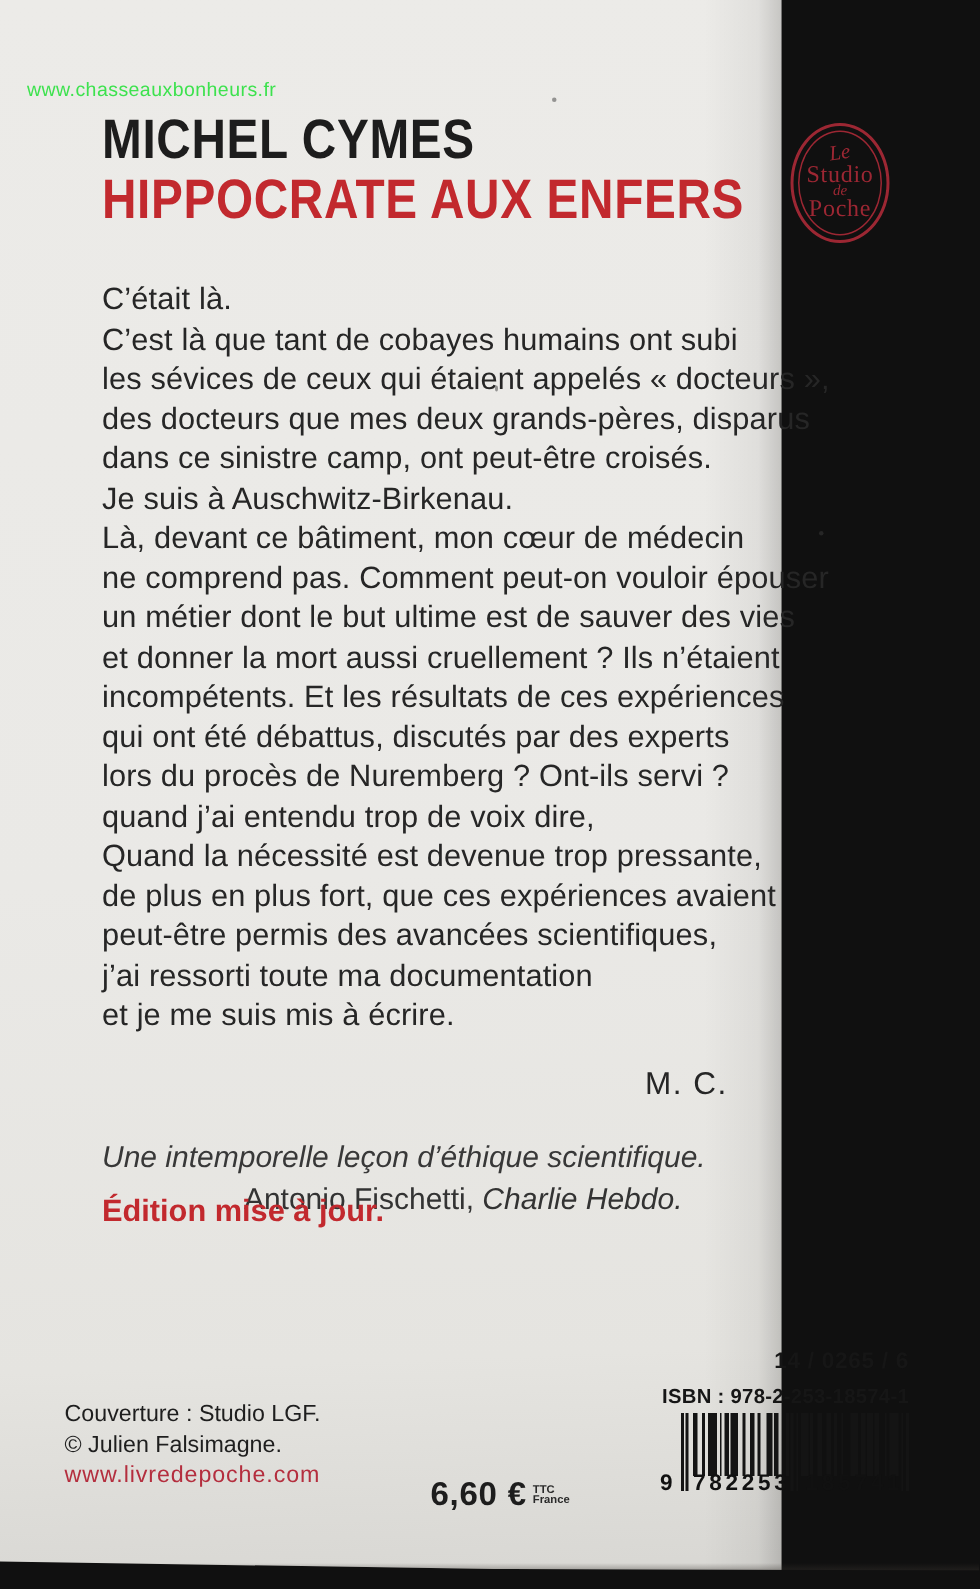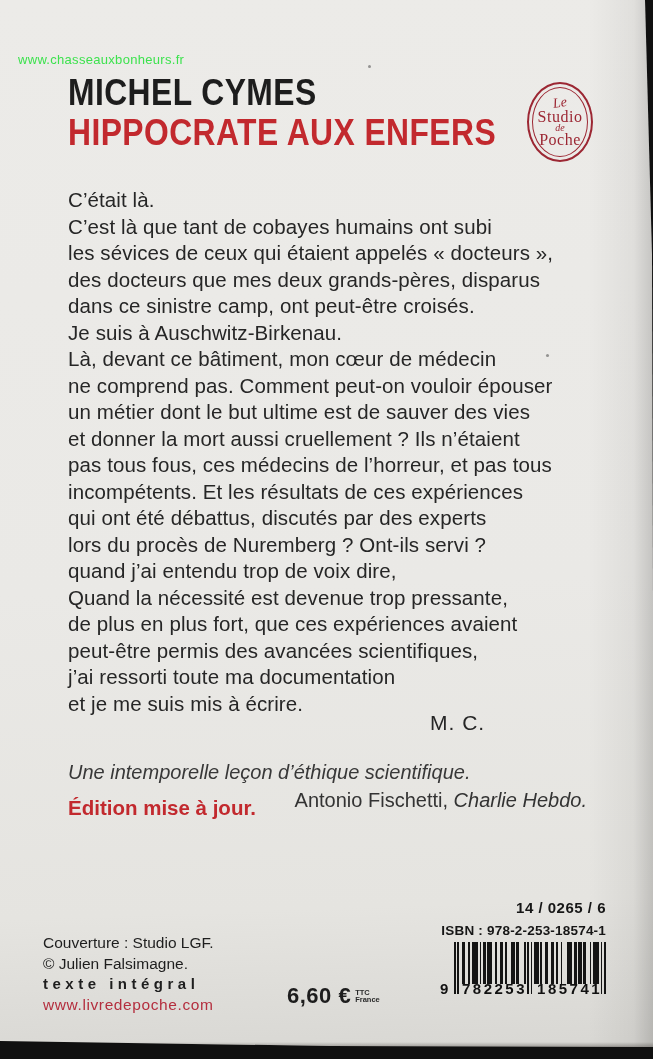--- a/index.html
+++ b/index.html
@@ -2,21 +2,21 @@
 <html><head>
 <meta charset="utf-8">
 <style>
   html,body{margin:0;padding:0;}
   body{
     width:653px;height:1059px;position:relative;overflow:hidden;
     background:#101010;
     font-family:"Liberation Sans", sans-serif;
   }
   .book{
-    position:absolute;left:0;top:0;width:653px;height:1059px;
+    position:absolute;left:0;top:0;width:521px;height:1059px;
     background:
       linear-gradient(90deg, rgba(0,0,0,0) 90%, rgba(0,0,0,0.05) 97%, rgba(0,0,0,0.16) 100%),
       linear-gradient(178deg,#ecebe8 0%,#eae9e6 55%,#e5e4e0 85%,#d9d8d4 98%);
     clip-path: polygon(0 0, 645px 0, 652px 255px, 653px 600px, 653px 1047px, 330px 1046px, 0 1041px);
   }
   .edge-shadow{
     position:absolute;left:0;bottom:11px;width:653px;height:6px;
     background:linear-gradient(180deg,rgba(0,0,0,0) 0%,rgba(60,55,50,0.45) 100%);
   }
   .watermark{position:absolute;left:18px;top:52px;font-size:13px;letter-spacing:0.3px;}
@@ -93,21 +93,20 @@
       <div>C’était là.</div>
       <div>C’est là que tant de cobayes humains ont subi</div>
       <div>les sévices de ceux qui étaient appelés « docteurs »,</div>
       <div>des docteurs que mes deux grands-pères, disparus</div>
       <div>dans ce sinistre camp, ont peut-être croisés.</div>
       <div>Je suis à Auschwitz-Birkenau.</div>
       <div>Là, devant ce bâtiment, mon cœur de médecin</div>
       <div>ne comprend pas. Comment peut-on vouloir épouser</div>
       <div>un métier dont le but ultime est de sauver des vies</div>
       <div>et donner la mort aussi cruellement ? Ils n’étaient</div>
-      <div>pas tous fous, ces médecins de l’horreur, et pas tous</div>
       <div>incompétents. Et les résultats de ces expériences</div>
       <div>qui ont été débattus, discutés par des experts</div>
       <div>lors du procès de Nuremberg ? Ont-ils servi ?</div>
       <div>quand j’ai entendu trop de voix dire,</div>
       <div>Quand la nécessité est devenue trop pressante,</div>
       <div>de plus en plus fort, que ces expériences avaient</div>
       <div>peut-être permis des avancées scientifiques,</div>
       <div>j’ai ressorti toute ma documentation</div>
       <div>et je me suis mis à écrire.</div>
     </div>
@@ -118,21 +117,20 @@
   <div class="attribution">
     <span>Antonio Fischetti,</span>
     <span class="italic">Charlie Hebdo.</span>
   </div>
 
   <div class="edition" style="color: rgb(194, 41, 46);">Édition mise à jour.</div>
 
   <div class="credits">
     <div>Couverture : Studio LGF.</div>
     <div>© Julien Falsimagne.</div>
-    <div class="texte">texte intégral</div>
     <div class="website" style="color: rgb(180, 46, 62);">www.livredepoche.com</div>
   </div>
 
   <div class="price">
     <span class="amount">6,60 €</span>
     <span class="ttc-stack">
       <span>TTC</span><br>
       <span>France</span>
     </span>
   </div>

